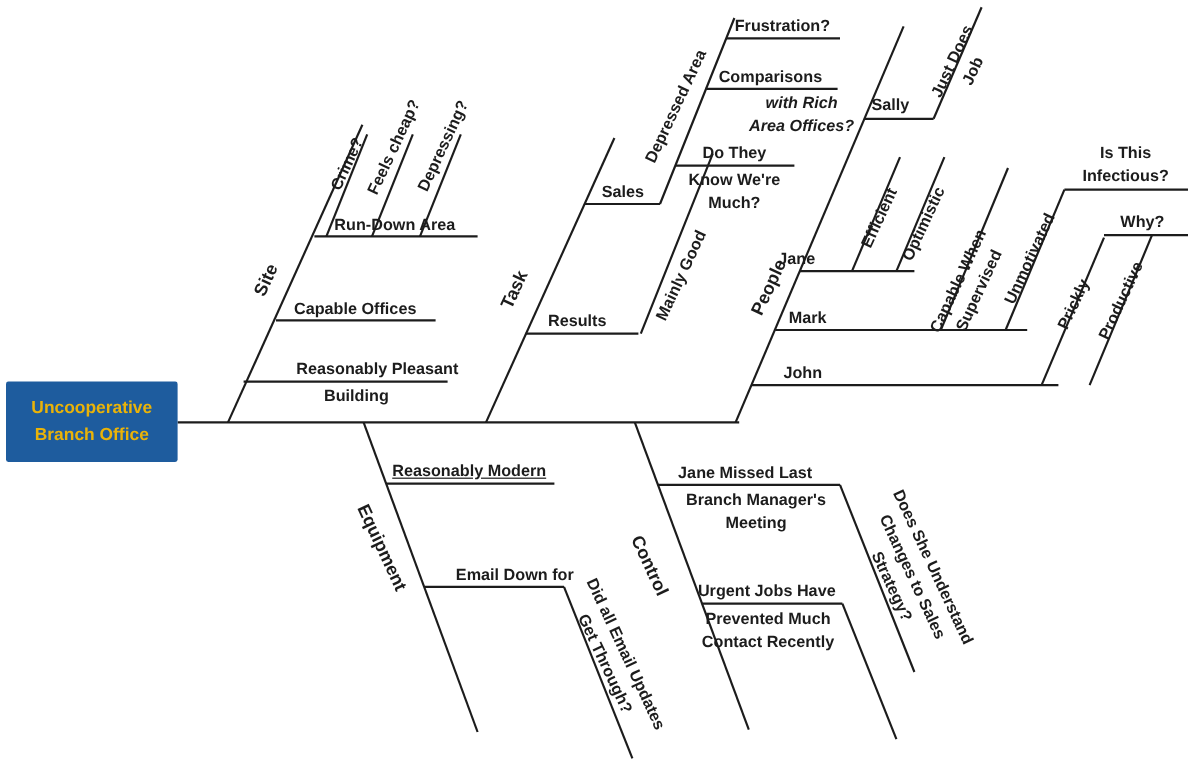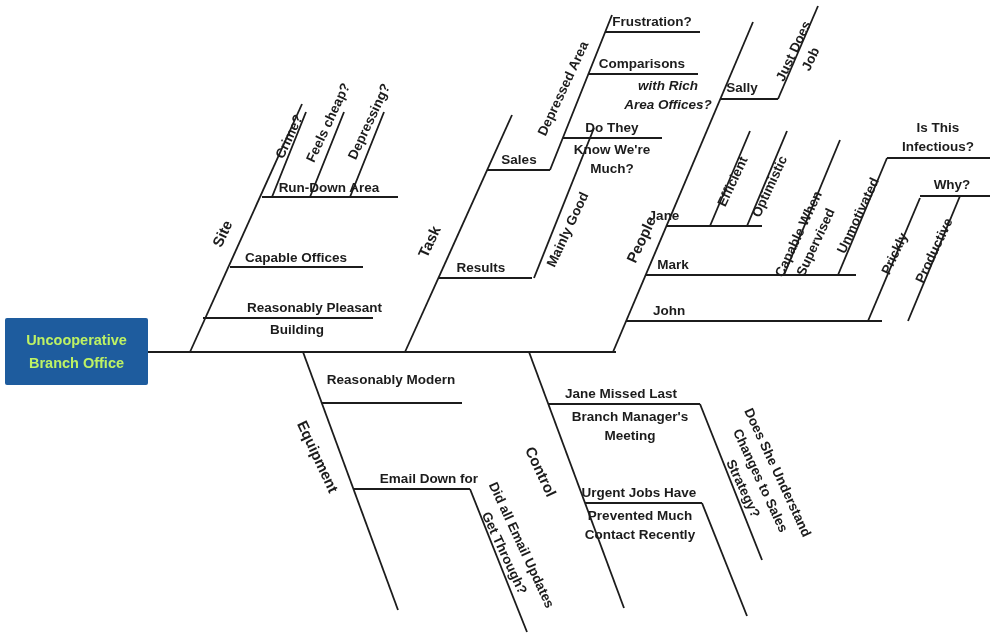--- a/index.html
+++ b/index.html
@@ -11,21 +11,21 @@
   .canvas svg line { stroke:var(--line,#1c1c1c); stroke-width:1.8; }
   .lbl {
     position:absolute; font-size:13.5px; font-weight:700; color:var(--text,#1c1c1c);
     text-align:center; line-height:19px; white-space:pre-line;
   }
   .big { font-size:15px; }
   .rot-up   { transform:rotate(-65deg); }
   .rot-down { transform:rotate(65deg); }
   .head {
     position:absolute; left:5px; top:318px; width:143px; height:67px;
-    background:var(--head_bg,#1e5c9e); color:#bef264; border-radius:2px;
+    background:var(--head_bg,#1e5c9e); color:#eab308; border-radius:2px;
     display:flex; flex-direction:column; align-items:center; justify-content:center;
     font-size:14.5px; font-weight:700; line-height:23px; text-align:center;
   }
 </style>
 </head>
 <body>
 
 <div class="canvas">
 
   <svg width="1000" height="637" viewBox="0 0 1000 637">
@@ -117,21 +117,21 @@
   <div class="lbl rot-up" style="left:752px;top:219px;width:110px;">Capable When
 Supervised</div>
   <div class="lbl rot-up" style="left:808px;top:206px;width:100px;">Unmotivated</div>
   <div class="lbl" style="left:888px;top:118px;width:100px;">Is This
 Infectious?</div>
   <div class="lbl" style="left:639px;top:301px;width:60px;">John</div>
   <div class="lbl rot-up" style="left:862px;top:244px;width:65px;">Prickly</div>
   <div class="lbl" style="left:912px;top:175px;width:80px;">Why?</div>
   <div class="lbl rot-up" style="left:889px;top:241px;width:90px;">Productive</div>
 
-  <div class="lbl" style="left:311px;top:370px;width:160px;">Reasonably Modern</div>
+  <div class="lbl" style="left:311px;top:383px;width:160px;text-decoration:underline;">Reasonably Modern</div>
   <div class="lbl" style="left:359px;top:469px;width:140px;">Email Down for</div>
   <div class="lbl rot-down" style="left:428px;top:530px;width:170px;">Did all Email Updates
 Get Through?</div>
 
   <div class="lbl" style="left:546px;top:384px;width:150px;">Jane Missed Last</div>
   <div class="lbl" style="left:555px;top:407px;width:150px;">Branch Manager's
 Meeting</div>
   <div class="lbl rot-down" style="left:678px;top:452px;width:165px;">Does She Understand
 Changes to Sales
 Strategy?</div>

